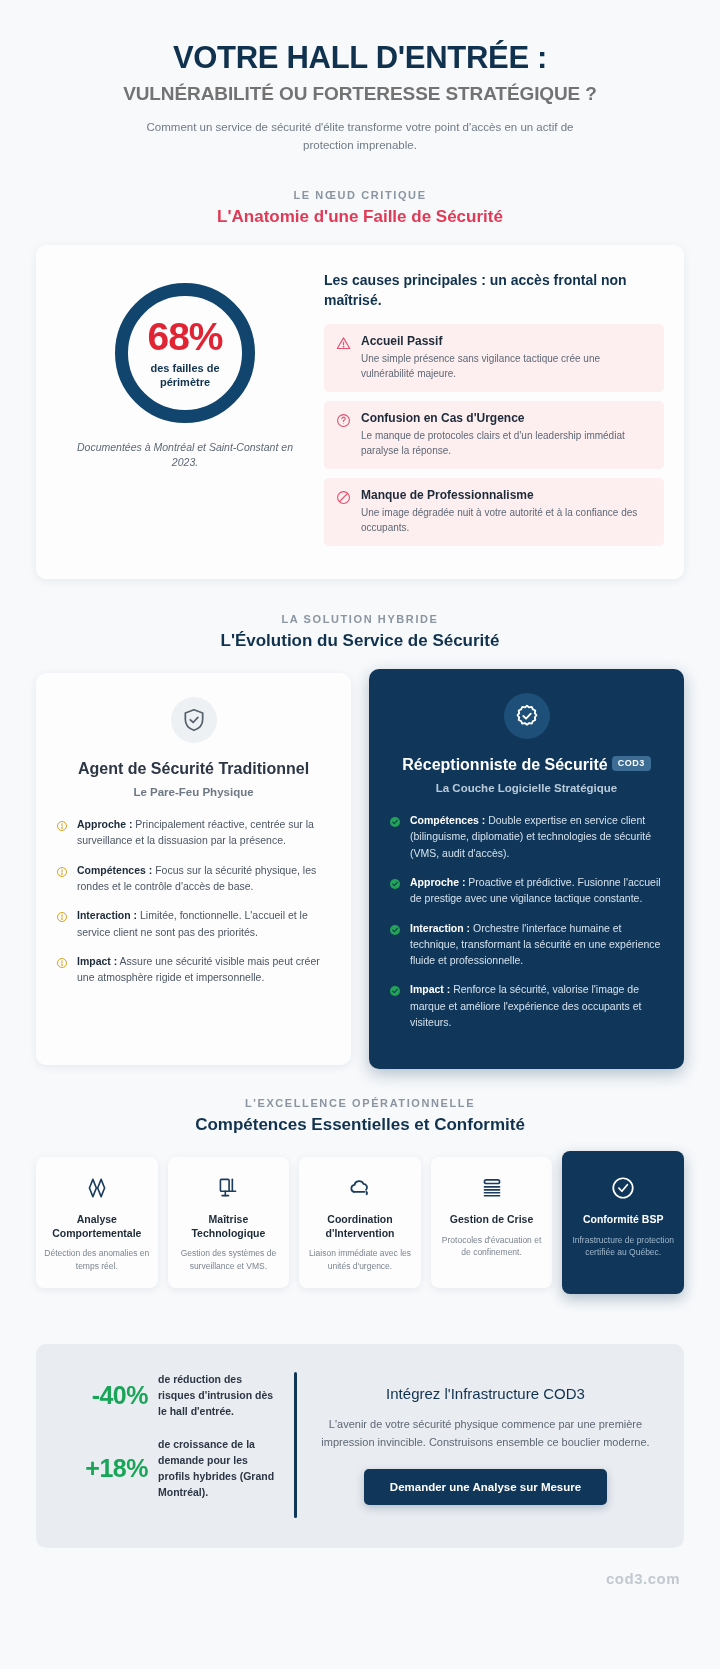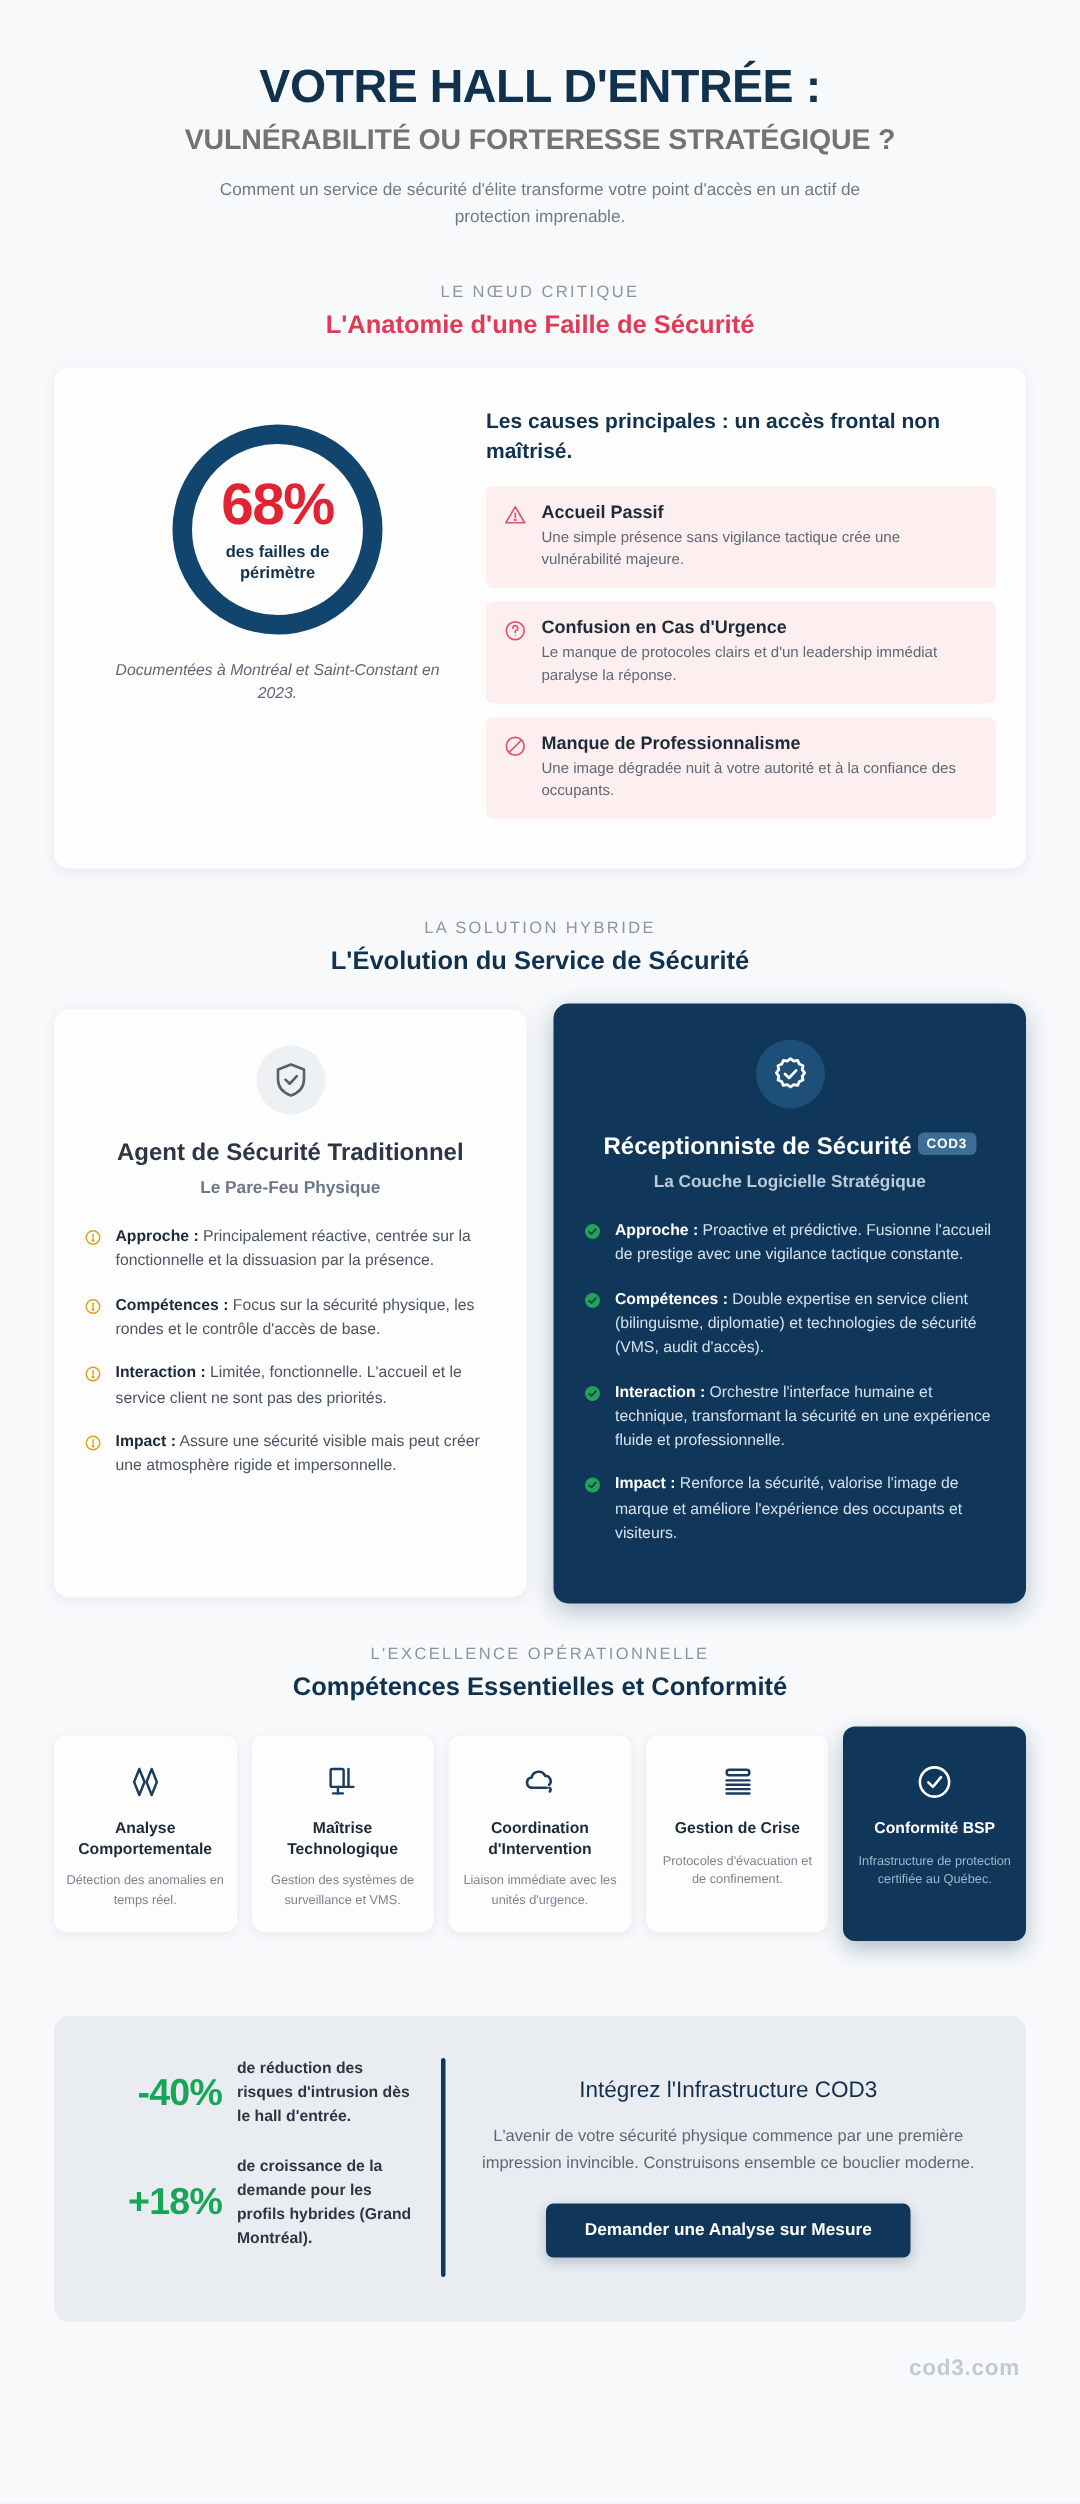--- a/index.html
+++ b/index.html
@@ -38,21 +38,21 @@
     font-size: 11.5px;
     color: #707b87;
     line-height: 1.55;
     max-width: 480px;
     margin: 14px auto 0 auto;
   }
   
   .sec-head { text-align: center; }
   .sec-kicker {
     font-size: 11px;
-    font-weight: 400;
+    font-weight: 700;
     letter-spacing: 1.6px;
     color: #8b95a1;
     text-transform: uppercase;
   }
   .sec-title {
     font-size: 17px;
     font-weight: 700;
     margin-top: 6px;
   }
   .sec-title.red { color: #e03a56; }
@@ -353,21 +353,21 @@
       </div>
       <h3>Agent de Sécurité Traditionnel</h3>
       <h4>Le Pare-Feu Physique</h4>
 
       <div class="bullet">
         <span class="ico"><svg width="12" height="12" viewBox="0 0 24 24" fill="none" stroke="#d9a21b" stroke-width="2">
               <circle cx="12" cy="12" r="9"></circle>
               <line x1="12" y1="7.5" x2="12" y2="12.5" stroke-linecap="round"></line>
               <circle cx="12" cy="16" r="0.9" fill="#d9a21b"></circle>
             </svg></span>
-        <div class="txt"><b>Approche :</b><span> Principalement réactive, centrée sur la fonctionnelle et la dissuasion par la présence.</span></div>
+        <div class="txt"><b>Approche :</b><span> Principalement réactive, centrée sur la surveillance et la dissuasion par la présence.</span></div>
       </div>
       <div class="bullet">
         <span class="ico"><svg width="12" height="12" viewBox="0 0 24 24" fill="none" stroke="#d9a21b" stroke-width="2">
               <circle cx="12" cy="12" r="9"></circle>
               <line x1="12" y1="7.5" x2="12" y2="12.5" stroke-linecap="round"></line>
               <circle cx="12" cy="16" r="0.9" fill="#d9a21b"></circle>
             </svg></span>
         <div class="txt"><b>Compétences :</b><span> Focus sur la sécurité physique, les rondes et le contrôle d'accès de base.</span></div>
       </div>
       <div class="bullet">
@@ -396,28 +396,28 @@
           </svg>
       </div>
       <h3><span>Réceptionniste de Sécurité</span><span class="tag">COD3</span></h3>
       <h4>La Couche Logicielle Stratégique</h4>
 
       <div class="bullet">
         <span class="ico"><svg width="12" height="12" viewBox="0 0 24 24">
               <circle cx="12" cy="12" r="10" fill="#22a356"></circle>
               <polyline points="7.5,12.4 10.6,15.3 16.5,8.8" fill="none" stroke="#10375a" stroke-width="2.2" stroke-linecap="round" stroke-linejoin="round"></polyline>
             </svg></span>
-        <div class="txt"><b>Approche :</b><span> Proactive et prédictive. Fusionne l'accueil de prestige avec une vigilance tactique constante.</span></div>
+        <div class="txt"><b>Compétences :</b><span> Double expertise en service client (bilinguisme, diplomatie) et technologies de sécurité (VMS, audit d'accès).</span></div>
       </div>
       <div class="bullet">
         <span class="ico"><svg width="12" height="12" viewBox="0 0 24 24">
               <circle cx="12" cy="12" r="10" fill="#22a356"></circle>
               <polyline points="7.5,12.4 10.6,15.3 16.5,8.8" fill="none" stroke="#10375a" stroke-width="2.2" stroke-linecap="round" stroke-linejoin="round"></polyline>
             </svg></span>
-        <div class="txt"><b>Compétences :</b><span> Double expertise en service client (bilinguisme, diplomatie) et technologies de sécurité (VMS, audit d'accès).</span></div>
+        <div class="txt"><b>Approche :</b><span> Proactive et prédictive. Fusionne l'accueil de prestige avec une vigilance tactique constante.</span></div>
       </div>
       <div class="bullet">
         <span class="ico"><svg width="12" height="12" viewBox="0 0 24 24">
               <circle cx="12" cy="12" r="10" fill="#22a356"></circle>
               <polyline points="7.5,12.4 10.6,15.3 16.5,8.8" fill="none" stroke="#10375a" stroke-width="2.2" stroke-linecap="round" stroke-linejoin="round"></polyline>
             </svg></span>
         <div class="txt"><b>Interaction :</b><span> Orchestre l'interface humaine et technique, transformant la sécurité en une expérience fluide et professionnelle.</span></div>
       </div>
       <div class="bullet">
         <span class="ico"><svg width="12" height="12" viewBox="0 0 24 24">

